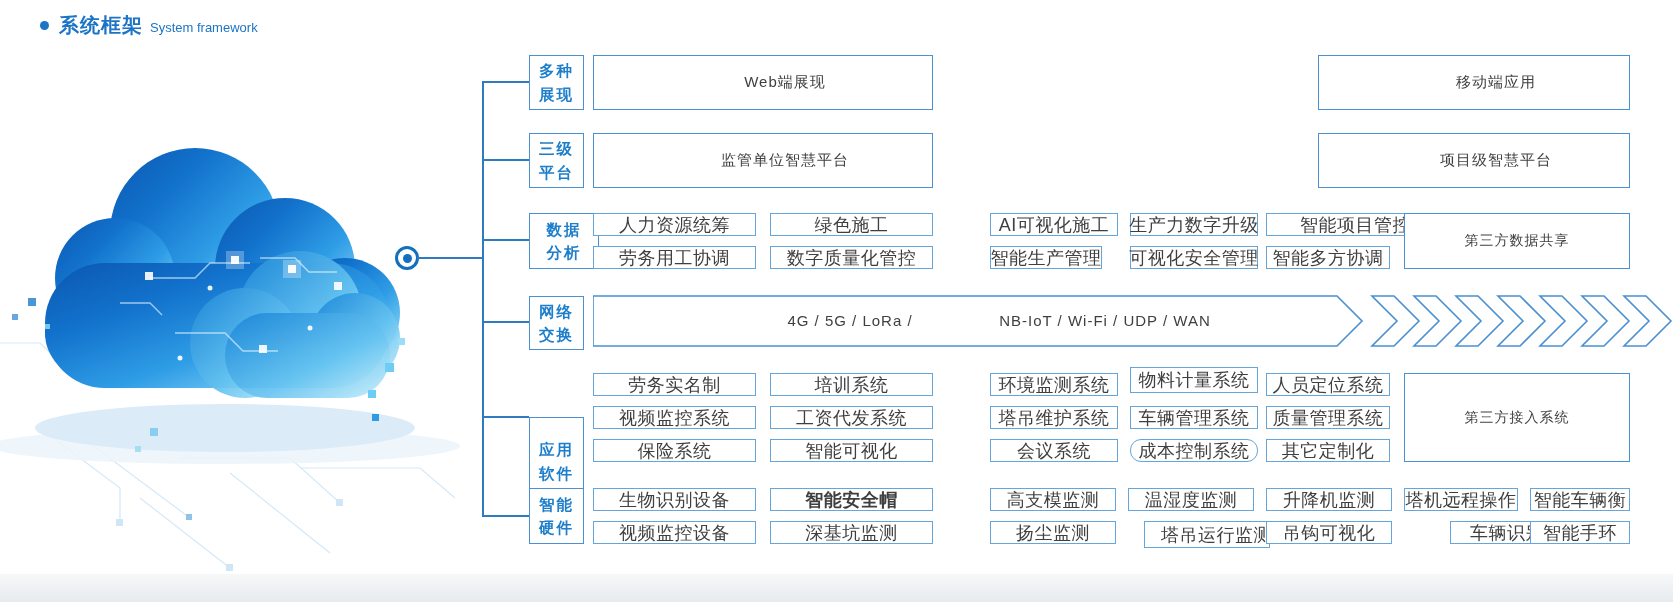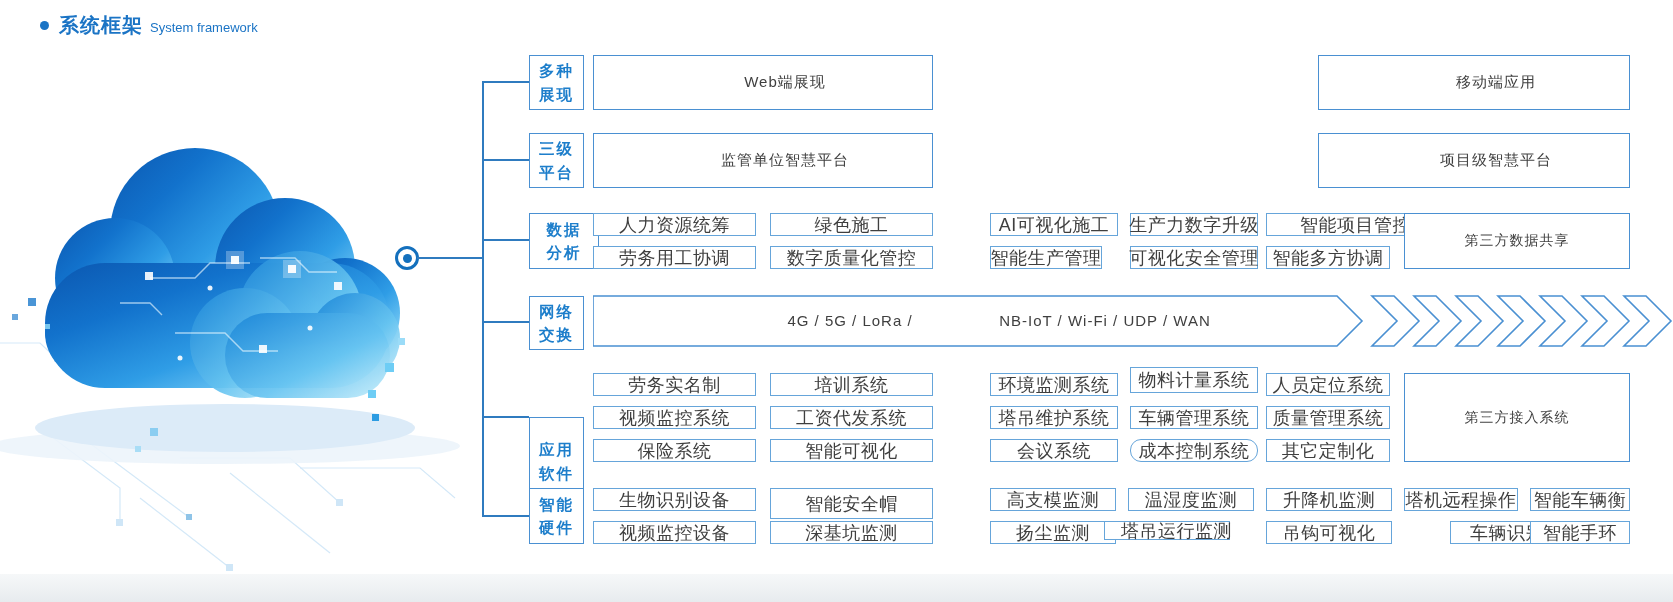--- a/index.html
+++ b/index.html
@@ -207,28 +207,28 @@
   <div class="box small" style="left:1130px;top:406px;width:128px;height:23px;">车辆管理系统</div>
   <div class="box small" style="left:1266px;top:406px;width:124px;height:23px;">质量管理系统</div>
   <div class="box small" style="left:593px;top:439px;width:163px;height:23px;">保险系统</div>
   <div class="box small" style="left:770px;top:439px;width:163px;height:23px;">智能可视化</div>
   <div class="box small" style="left:990px;top:439px;width:128px;height:23px;">会议系统</div>
   <div class="box small" style="left:1130px;top:439px;width:128px;height:23px;border-radius:11px;">成本控制系统</div>
   <div class="box small" style="left:1266px;top:439px;width:124px;height:23px;">其它定制化</div>
   <div class="box tallbox" style="left:1404px;top:373px;width:226px;height:89px;">第三方接入系统</div>
 
   <div class="box small" style="left:593px;top:488px;width:163px;height:23px;">生物识别设备</div>
-  <div class="box small" style="left:770px;top:488px;width:163px;height:31px;">智能安全帽</div>
+  <div class="box small" style="left:770px;top:488px;width:163px;height:23px;font-weight:bold;">智能安全帽</div>
   <div class="box small" style="left:990px;top:488px;width:126px;height:23px;">高支模监测</div>
   <div class="box small" style="left:1128px;top:488px;width:126px;height:23px;">温湿度监测</div>
   <div class="box small" style="left:1266px;top:488px;width:126px;height:23px;">升降机监测</div>
   <div class="box small" style="left:1404px;top:488px;width:114px;height:23px;">塔机远程操作</div>
   <div class="box small" style="left:1530px;top:488px;width:100px;height:23px;">智能车辆衡</div>
   <div class="box small" style="left:593px;top:521px;width:163px;height:23px;">视频监控设备</div>
   <div class="box small" style="left:770px;top:521px;width:163px;height:23px;">深基坑监测</div>
   <div class="box small" style="left:990px;top:521px;width:126px;height:23px;">扬尘监测</div>
-  <div class="box small" style="left:1104px;top:521px;width:126px;height:19px;padding-left:19px;">塔吊运行监测</div>
+  <div class="box small" style="left:1144px;top:521px;width:126px;height:27px;padding-left:19px;">塔吊运行监测</div>
   <div class="box small" style="left:1266px;top:521px;width:126px;height:23px;">吊钩可视化</div>
   <div class="box small" style="left:1404px;top:521px;width:114px;height:23px;margin-left:46px;">车辆识别</div>
   <div class="box small" style="left:1530px;top:521px;width:100px;height:23px;">智能手环</div>
 
   <div class="floor"></div>
 </div>
 
 </body></html>

